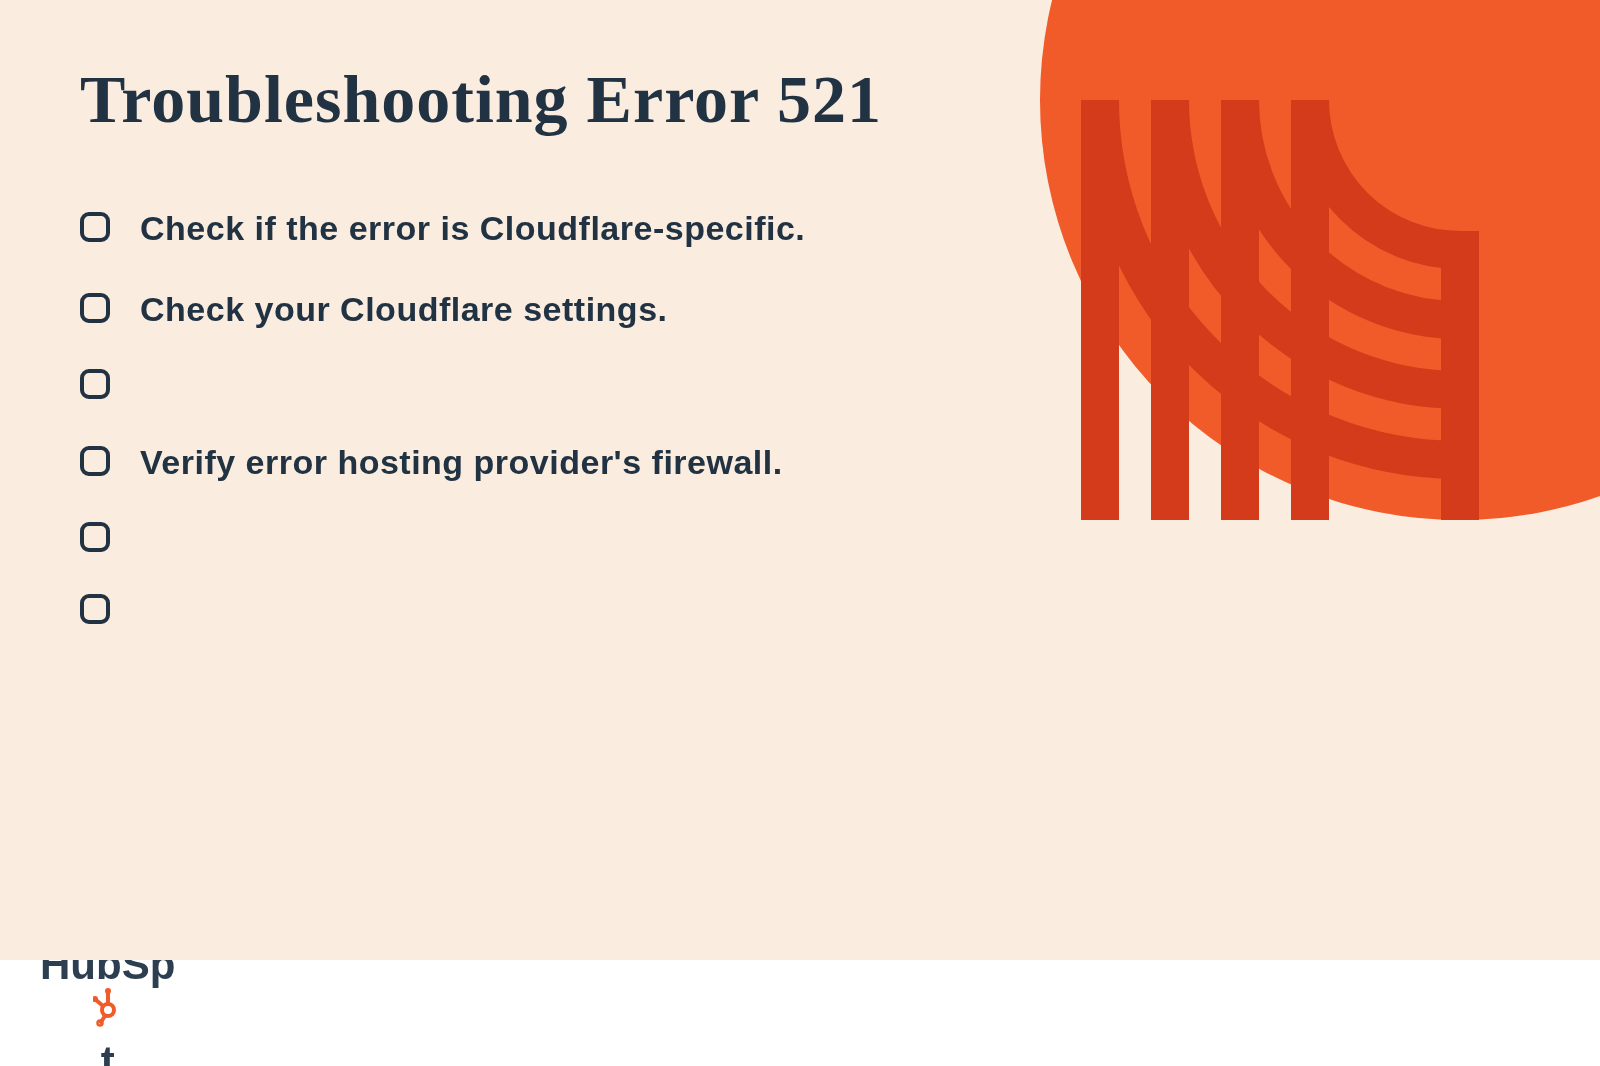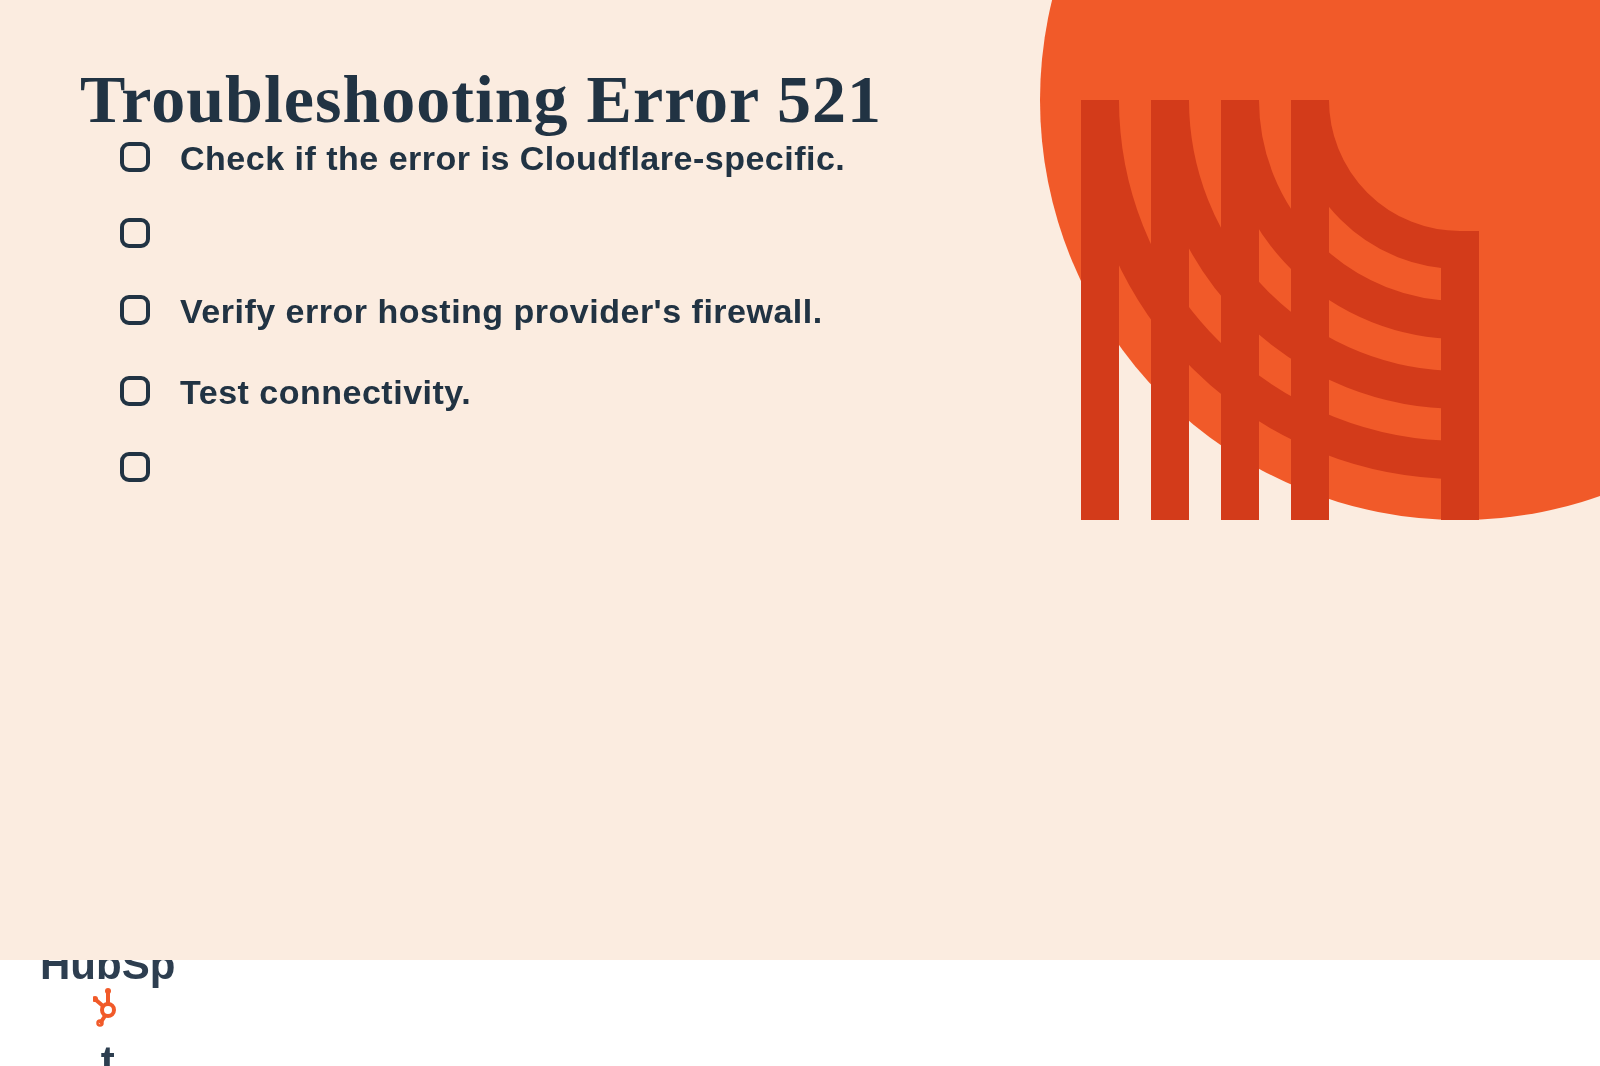--- a/index.html
+++ b/index.html
@@ -18,34 +18,34 @@
       position: relative;
       padding: 60px 80px;
       overflow: hidden;
     }
     .title {
       font-family: Georgia, serif;
       font-weight: 700;
       font-size: 68px;
       color: #213343;
       letter-spacing: 1px;
+      margin-bottom: 70px;
     }
     .checklist {
       list-style: none;
     }
     .checklist li {
       display: flex;
       align-items: center;
       margin-bottom: 42px;
       font-family: -apple-system, "Segoe UI", Arial, sans-serif;
       font-size: 34px;
       font-weight: 600;
       color: #213343;
       letter-spacing: 0.5px;
-      margin-left: 40px;
     }
     .checkbox {
       display: inline-block;
       width: 30px;
       height: 30px;
       border: 4px solid #213343;
       border-radius: 9px;
       margin-right: 30px;
       flex-shrink: 0;
       position: relative;
@@ -120,28 +120,31 @@
 
   <h1 class="title">Troubleshooting Error 521</h1>
 
   <ul class="checklist">
     <li>
       <span class="checkbox"></span>
       <span> Check if the error is Cloudflare-specific.</span>
     </li>
     <li>
       <span class="checkbox"></span>
+      <span>Check your Cloudflare settings.</span>
+    </li>
+    <li>
+      <span class="checkbox"></span>
     </li>
     <li>
       <span class="checkbox"></span>
       <span>Verify error hosting provider's firewall.</span>
     </li>
     <li>
       <span class="checkbox"></span>
-      <span>Test connectivity.</span>
     </li>
     <li>
       <span class="checkbox"></span>
     </li>
   </ul>
 </div>
 
 <div class="footer">
   <div class="hubspot-logo">
     <span>HubSp</span>

